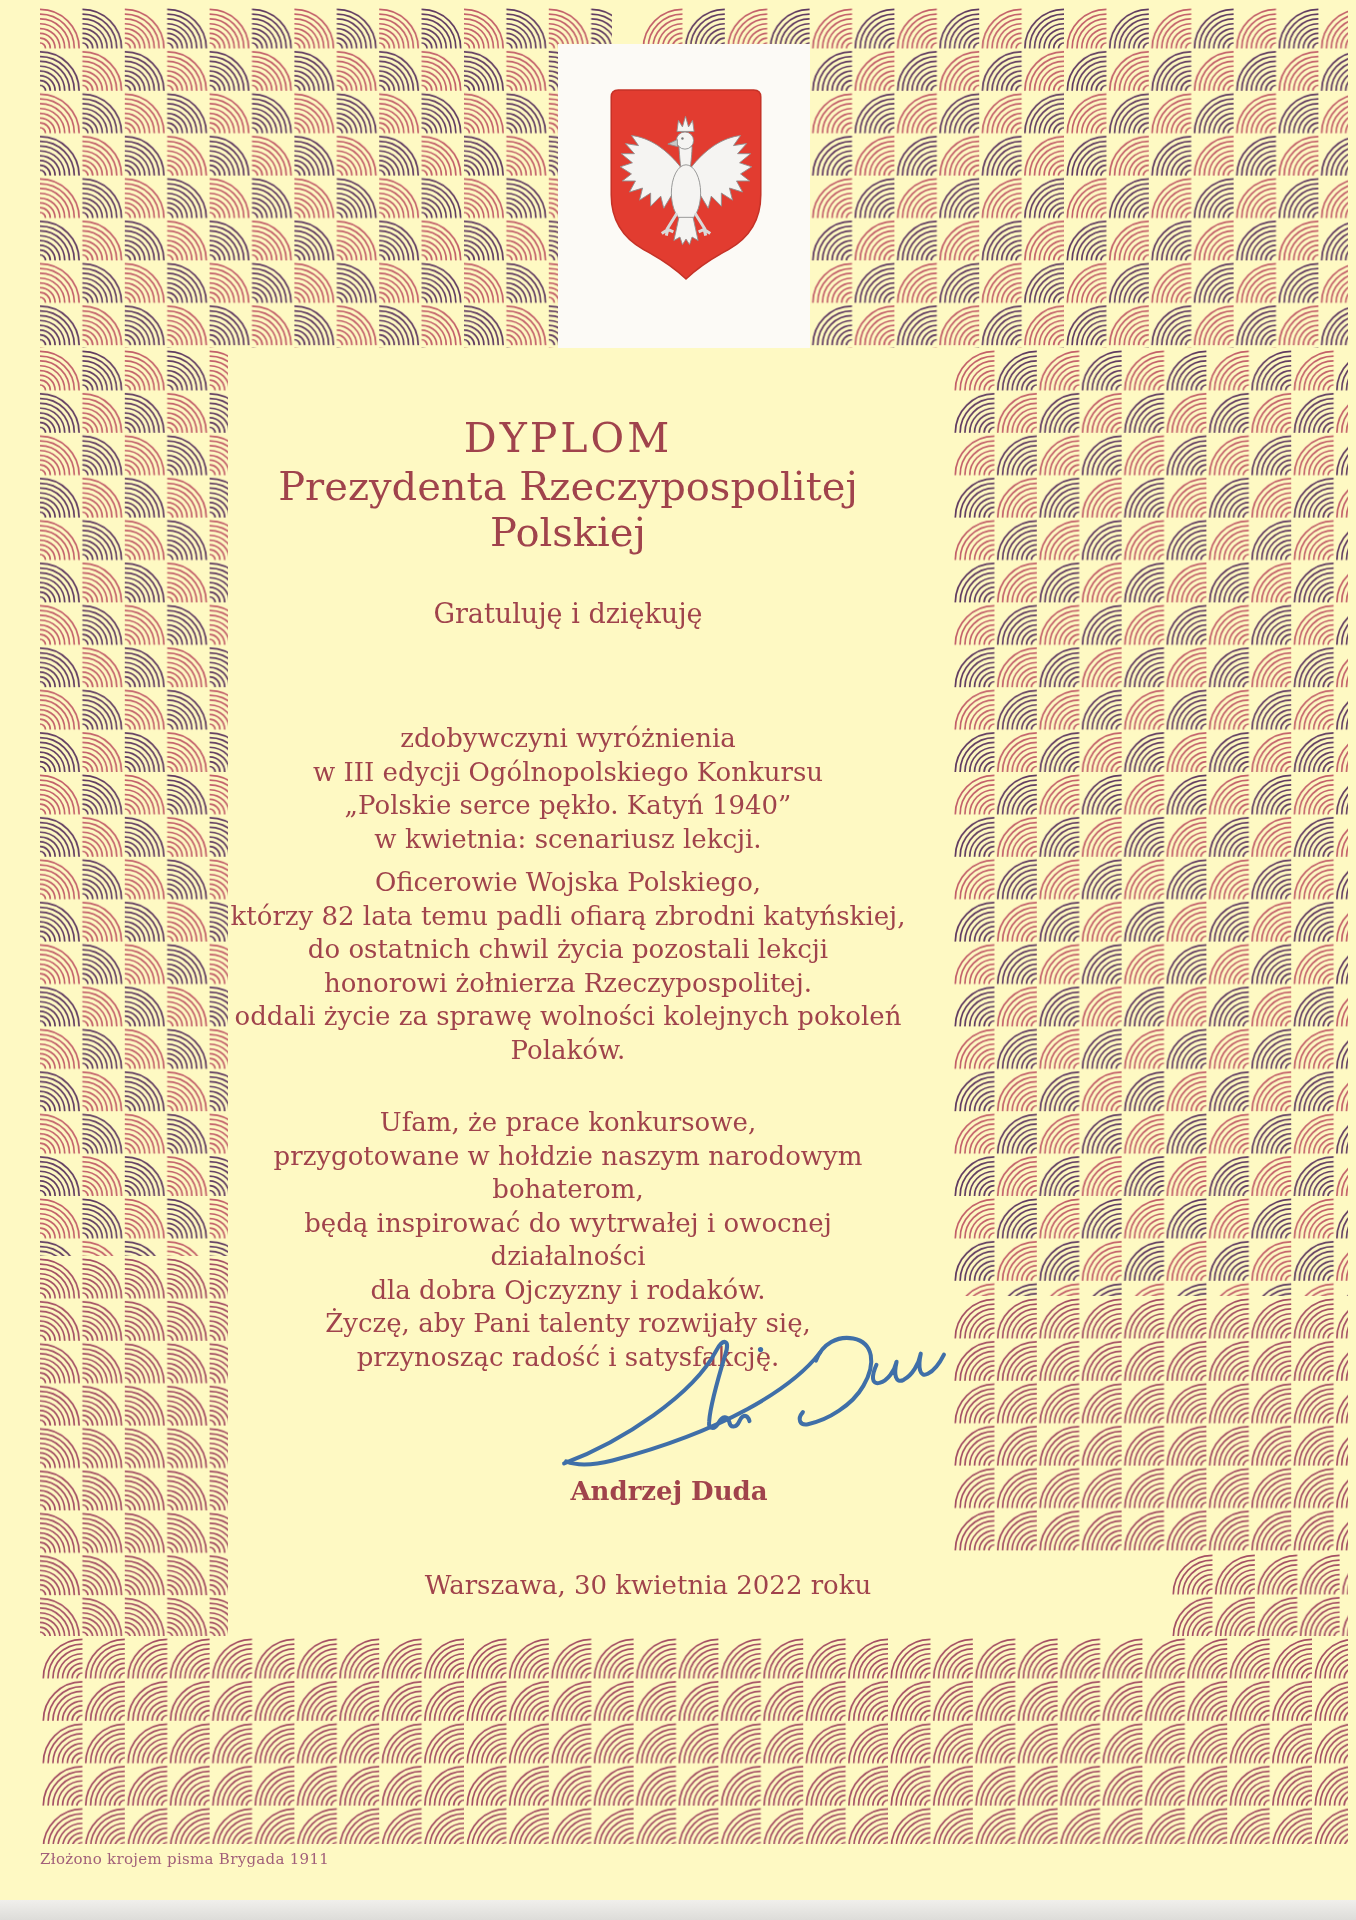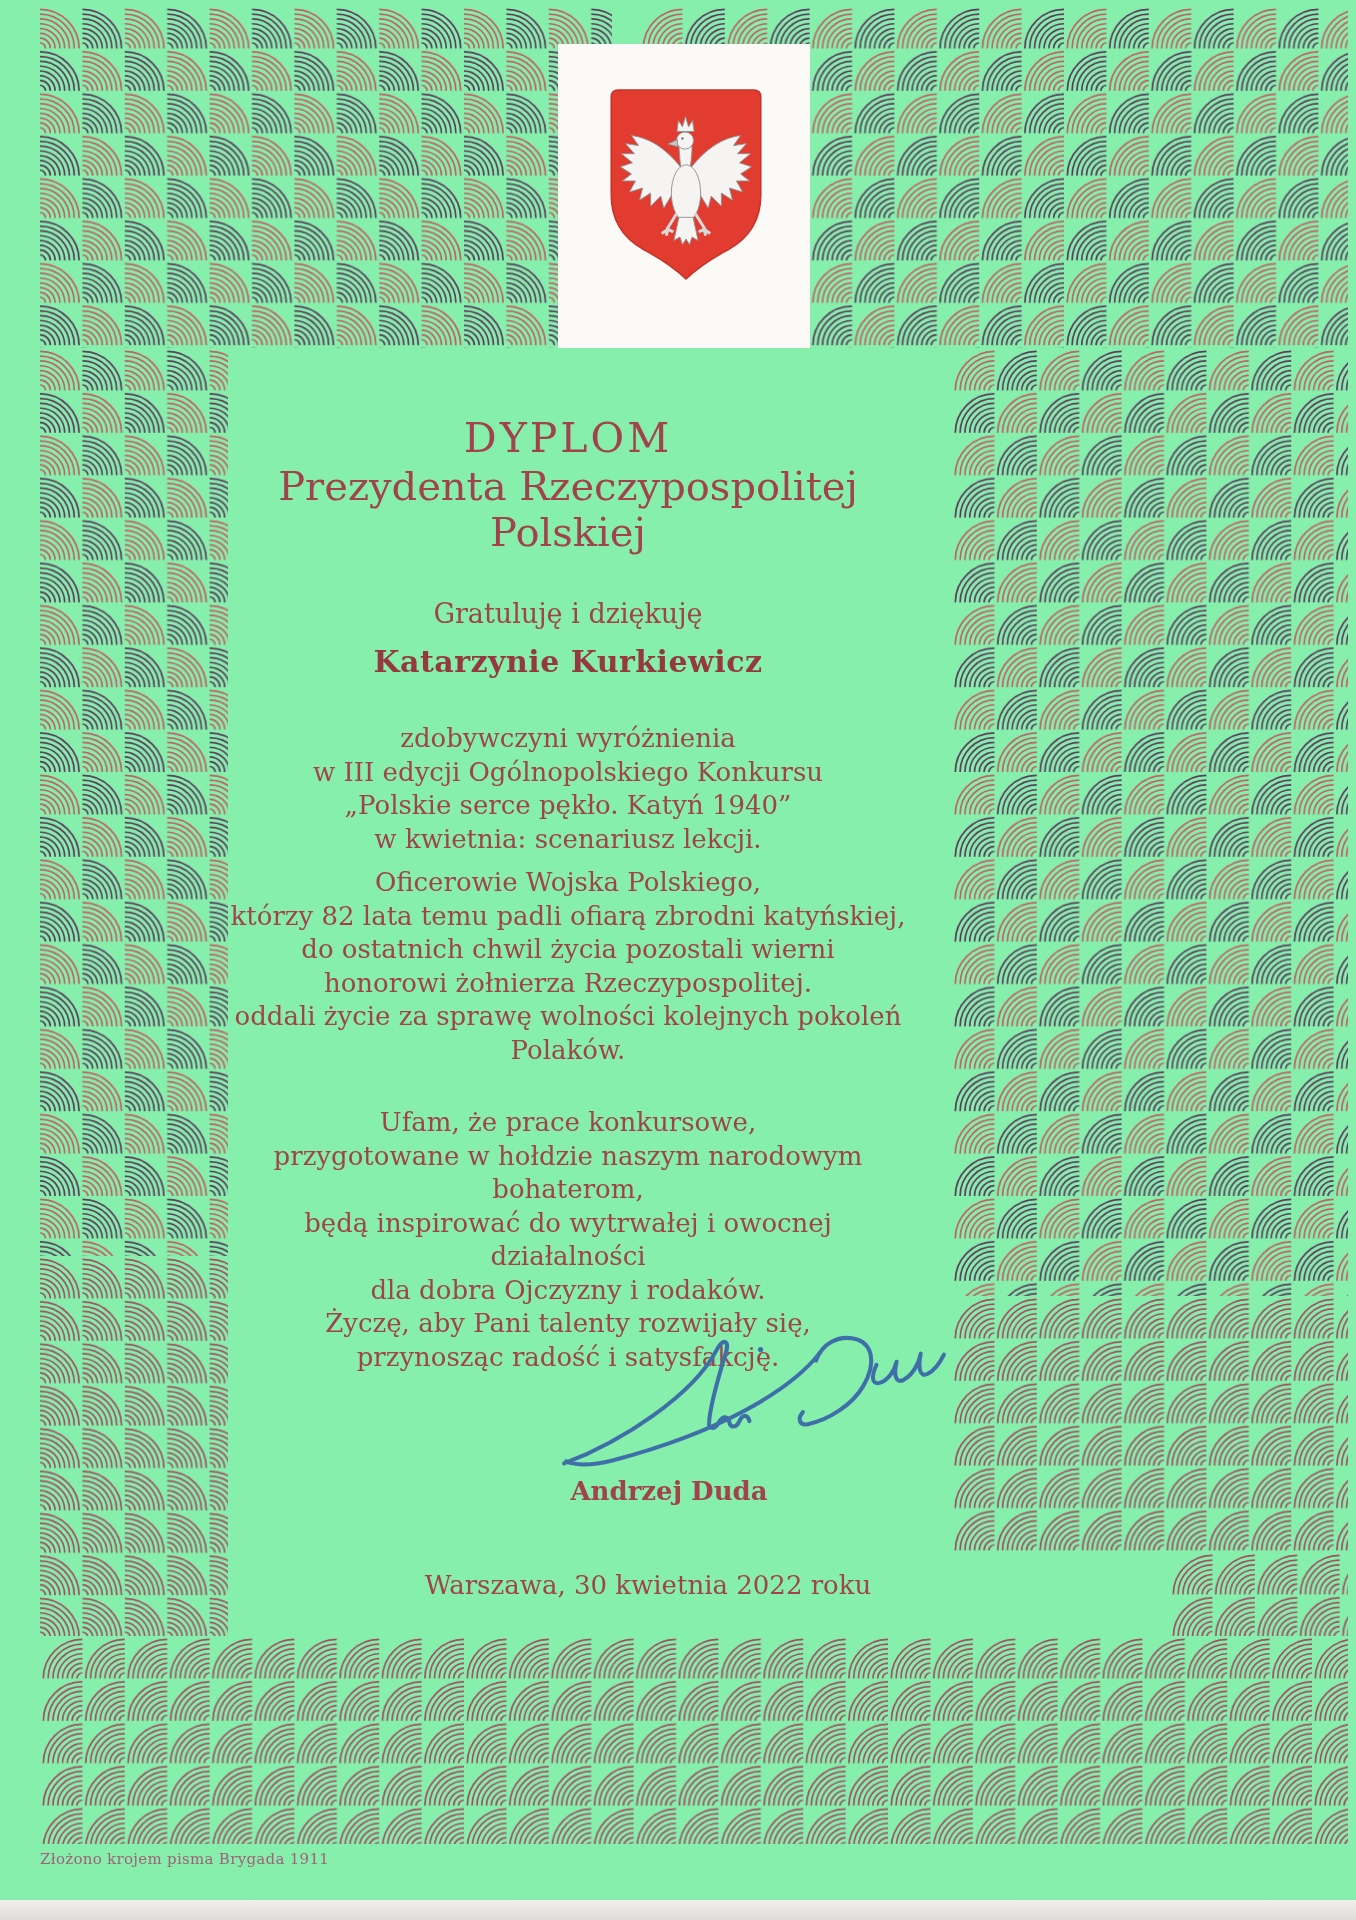--- a/index.html
+++ b/index.html
@@ -3,21 +3,21 @@
 <meta charset="utf-8">
 <style>
   html,body{margin:0;padding:0;}
   body{
     width:1356px;height:1920px;
     font-family:"DejaVu Serif","Liberation Serif",serif;
     background:#ffffff;
   }
   #page{
     position:relative;width:1356px;height:1920px;overflow:hidden;
-    background:#86efac;
+    background:#fef9c3;
   }
   .band{position:absolute;display:block;}
   .gap{position:absolute;background:#fcfaf6;}
   .txt{position:absolute;left:228px;width:680px;text-align:center;color:#a0434c;}
   .t-title1{top:414px;font-size:41px;letter-spacing:3px;}
   .t-title2{top:463px;font-size:40px;}
   .t-greet{top:598px;font-size:27px;}
   .t-recipient{top:644px;font-size:30px;font-weight:bold;color:#96383f;letter-spacing:0.5px;}
   .t-block{font-size:26px;line-height:33.5px;}
   .t-award{top:722px;}
@@ -117,33 +117,32 @@
       <path d="M66 43 L 67.5 32 L 71.5 38.5 L 74.5 28 L 77.5 38.5 L 81.5 32 L 83 43 Z"></path>
       <path d="M68 128 L 63 151 L 69 147.5 L 71.5 155 L 75 149.5 L 78.5 155 L 81 147.5 L 87 151 L 82 128 Z"></path>
       <path d="M66 124 L 56 140 M 57 140 l -6 4 M 57 140 l -1.5 6 M 57 140 l 5.5 2.5" fill="none" stroke="#d9d9d9" stroke-width="3"></path>
       <path d="M84 124 L 94 140 M 93 140 l 6 4 M 93 140 l 1.5 6 M 93 140 l -5.5 2.5" fill="none" stroke="#d9d9d9" stroke-width="3"></path>
     </g>
   </svg>
 
   <div class="txt t-title1">DYPLOM</div>
   <div class="txt t-greet">Gratuluję i dziękuję</div>
   <div class="txt t-title2">Prezydenta Rzeczypospolitej Polskiej</div>
-  <div class="txt t-recipient">Katarzynie Kurkiewicz</div>
 
   <div class="txt t-block t-award">
     <div>zdobywczyni wyróżnienia</div>
     <div>w III edycji Ogólnopolskiego Konkursu</div>
     <div>„Polskie serce pękło. Katyń 1940”</div>
     <div>w kwietnia: scenariusz lekcji.</div>
   </div>
 
   <div class="txt t-block t-tribute">
     <div>Oficerowie Wojska Polskiego,</div>
     <div>którzy 82 lata temu padli ofiarą zbrodni katyńskiej,</div>
-    <div>do ostatnich chwil życia pozostali wierni</div>
+    <div>do ostatnich chwil życia pozostali lekcji</div>
     <div>honorowi żołnierza Rzeczypospolitej.</div>
     <div>oddali życie za sprawę wolności kolejnych pokoleń Polaków.</div>
   </div>
 
   <div class="txt t-block t-wish">
     <div>Ufam, że prace konkursowe,</div>
     <div>przygotowane w hołdzie naszym narodowym bohaterom,</div>
     <div>będą inspirować do wytrwałej i owocnej działalności</div>
     <div>dla dobra Ojczyzny i rodaków.</div>
     <div>Życzę, aby Pani talenty rozwijały się,</div>

